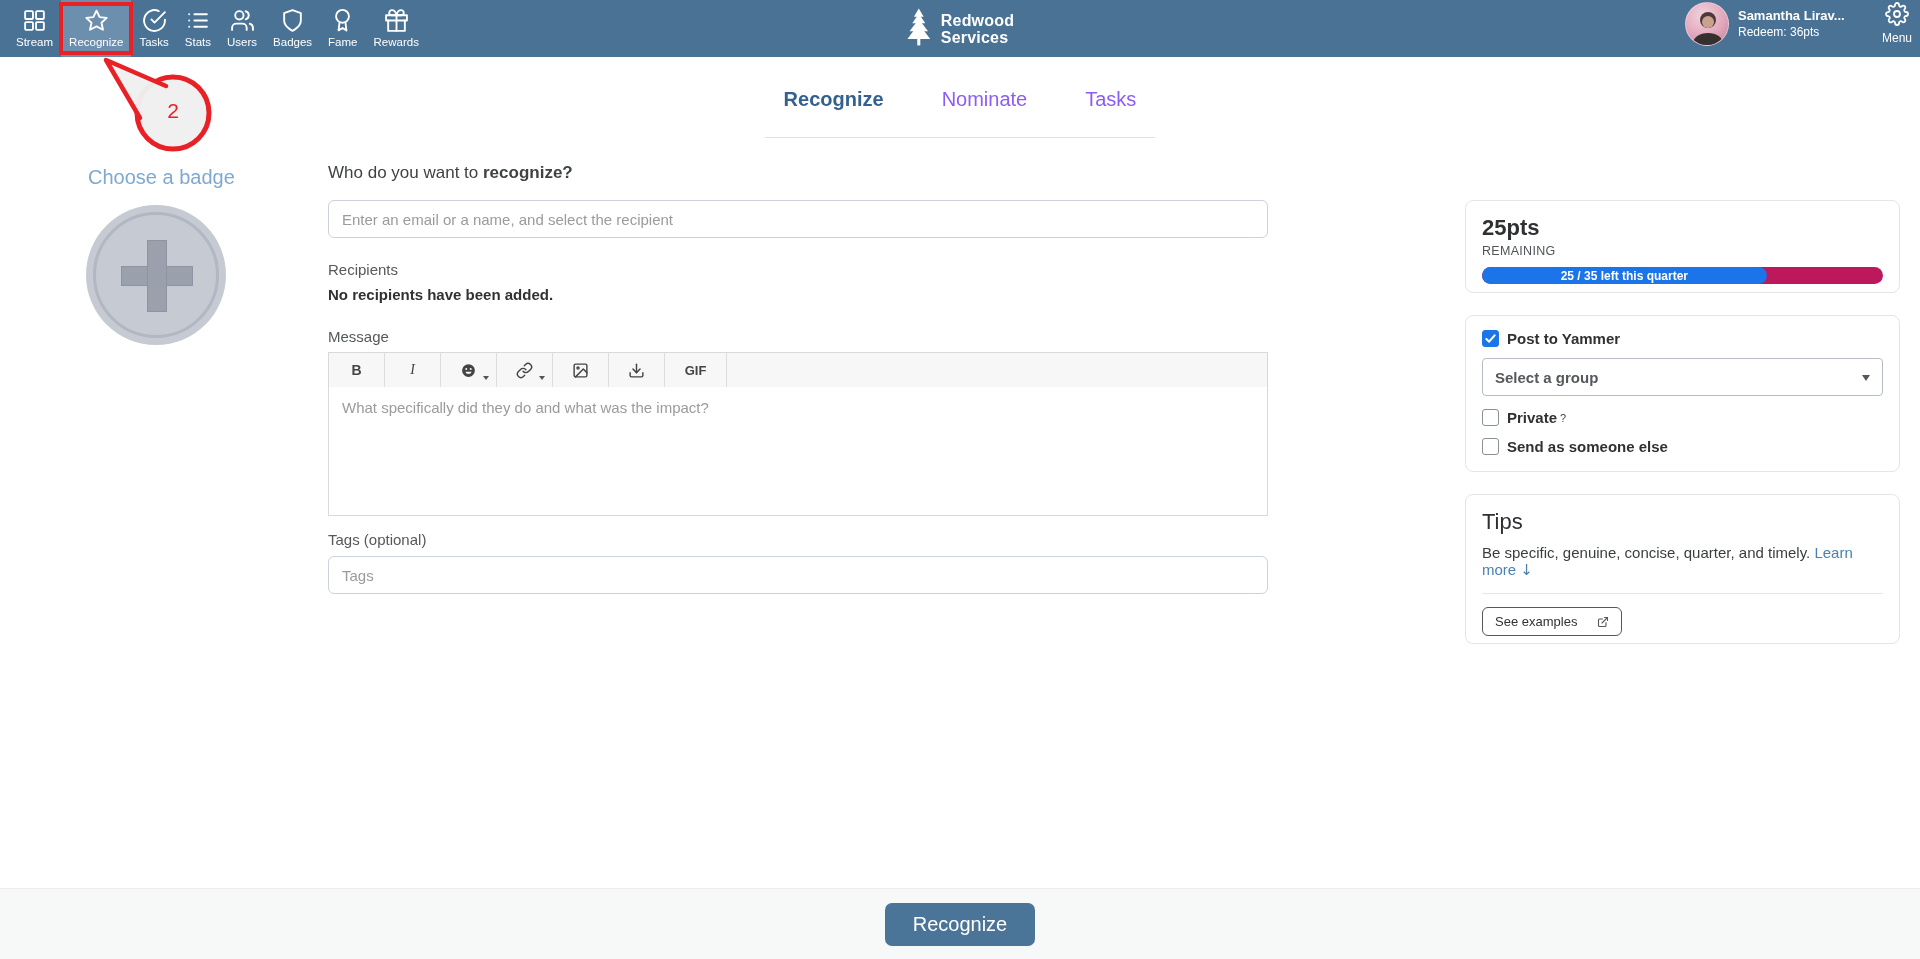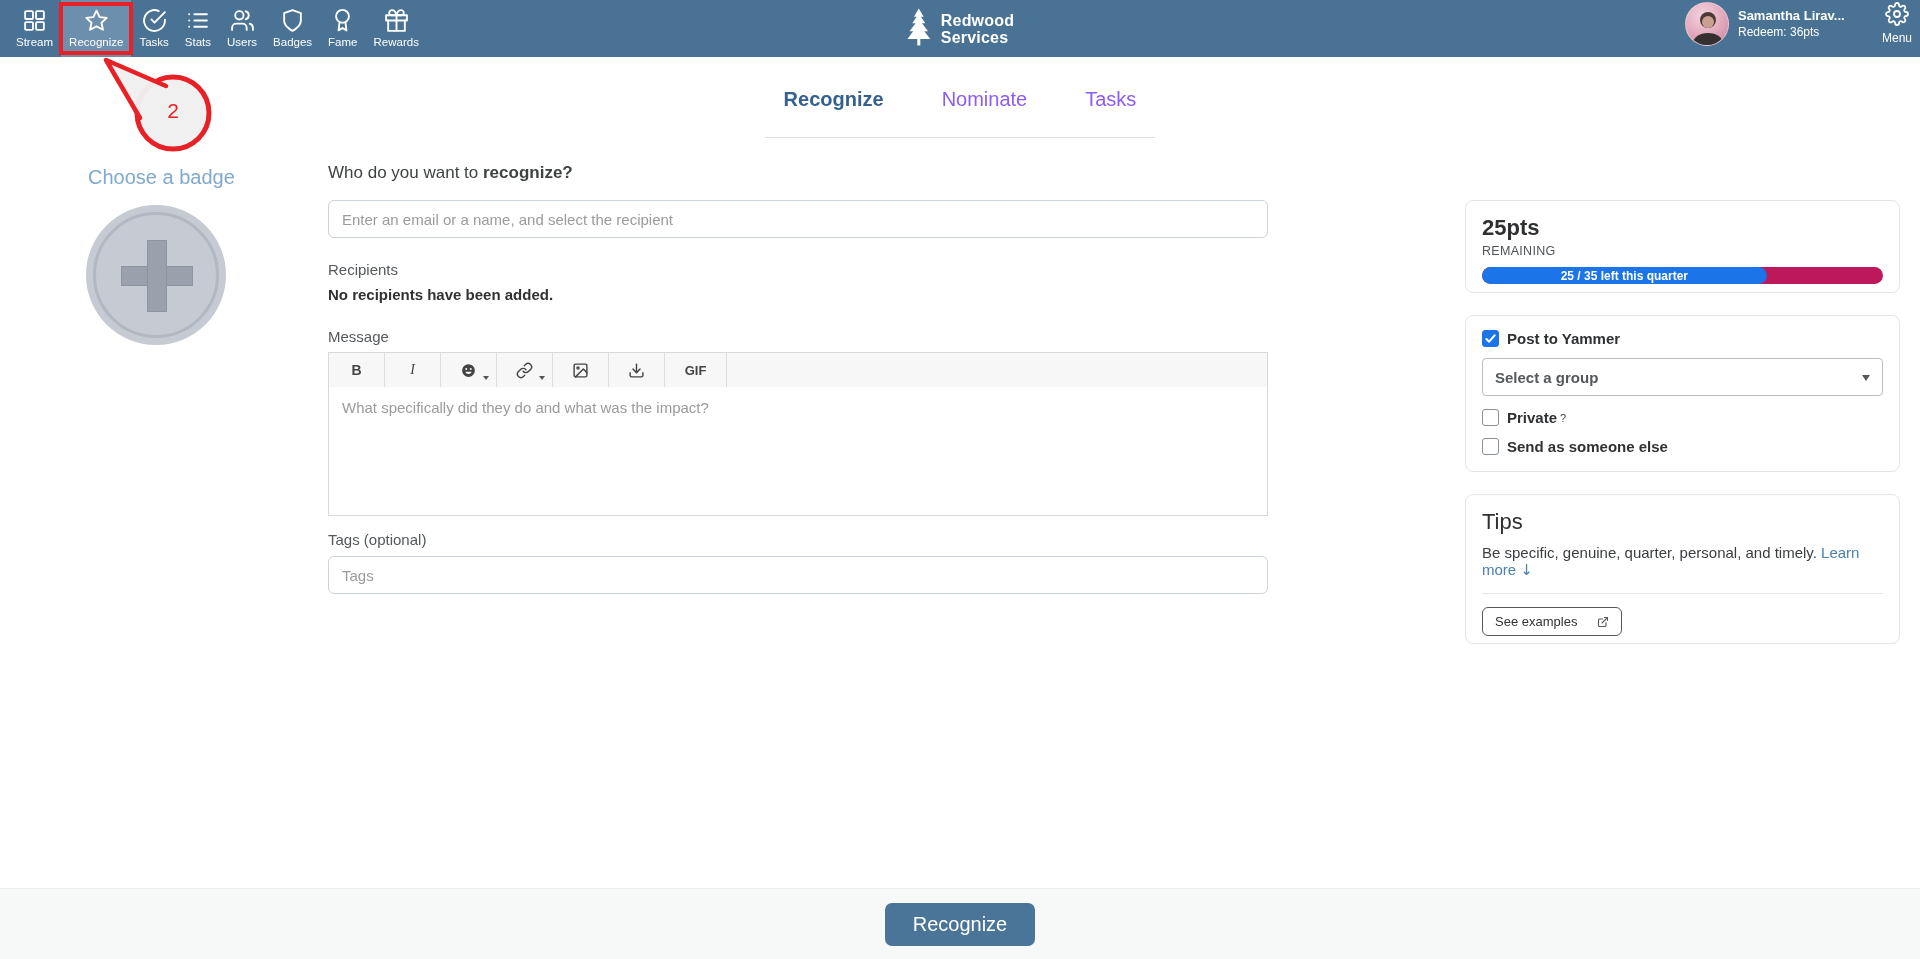--- a/index.html
+++ b/index.html
@@ -366,21 +366,21 @@
   </div>
   <div class="cb-row share-row">
     <span class="cb"></span>
     <span class="cb-label">Send as someone else</span>
   </div>
 </div>
 
 <div class="card card-tips">
   <div class="tips-title">Tips</div>
   <div class="tips-body">
-    <span>Be specific, genuine, quarter, personal, and timely.</span>
+    <span>Be specific, genuine, concise, quarter, and timely.</span>
     <a class="learn-more">Learn more</a><span class="lm-arrow">↓</span>
   </div>
   <hr class="tips-divider">
   <button class="see-examples">
     <span>See examples</span>
     <svg viewBox="0 0 24 24" fill="none" stroke="#55595c" stroke-width="2.2" stroke-linecap="round" stroke-linejoin="round">
         <path d="M18 13v6a2 2 0 0 1-2 2H5a2 2 0 0 1-2-2V8a2 2 0 0 1 2-2h6"></path>
         <polyline points="15 3 21 3 21 9"></polyline>
         <line x1="10" y1="14" x2="21" y2="3"></line>
       </svg>

